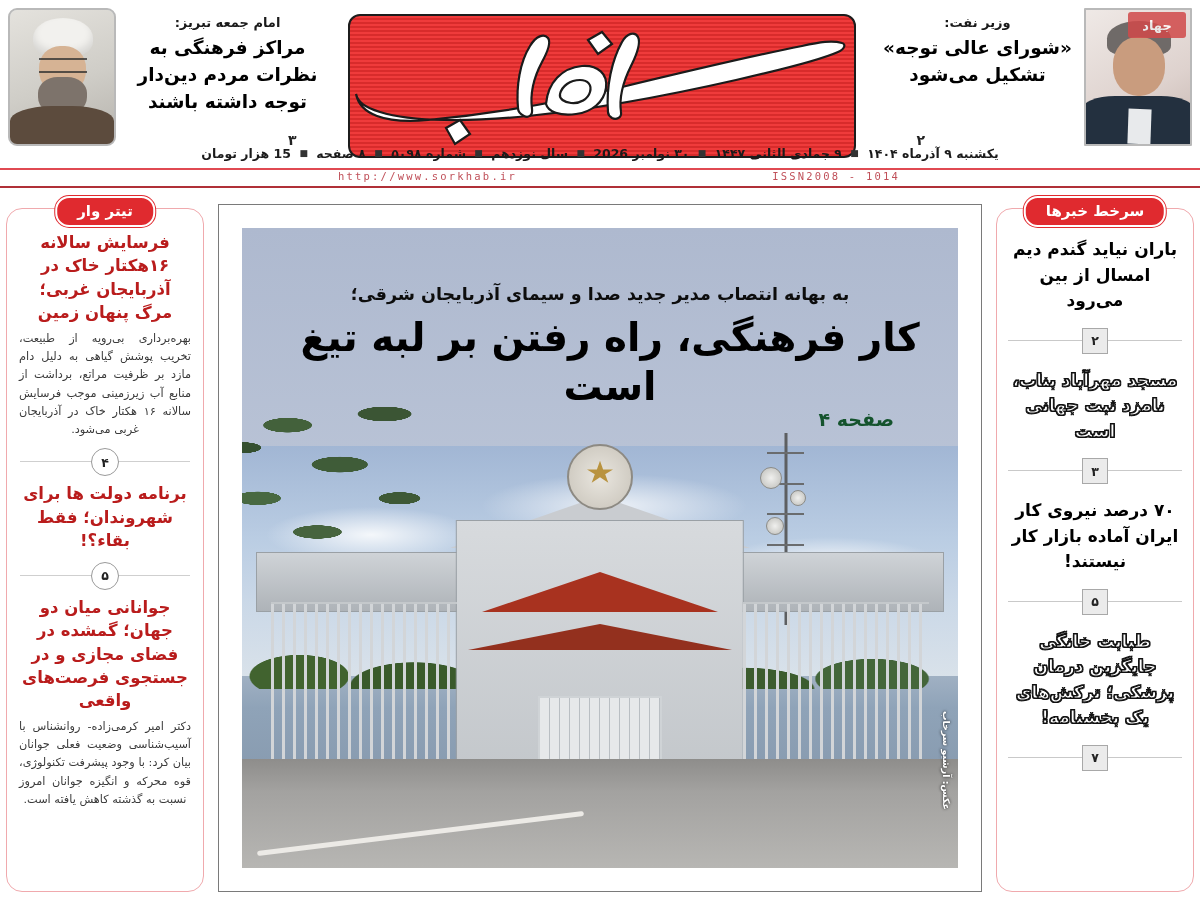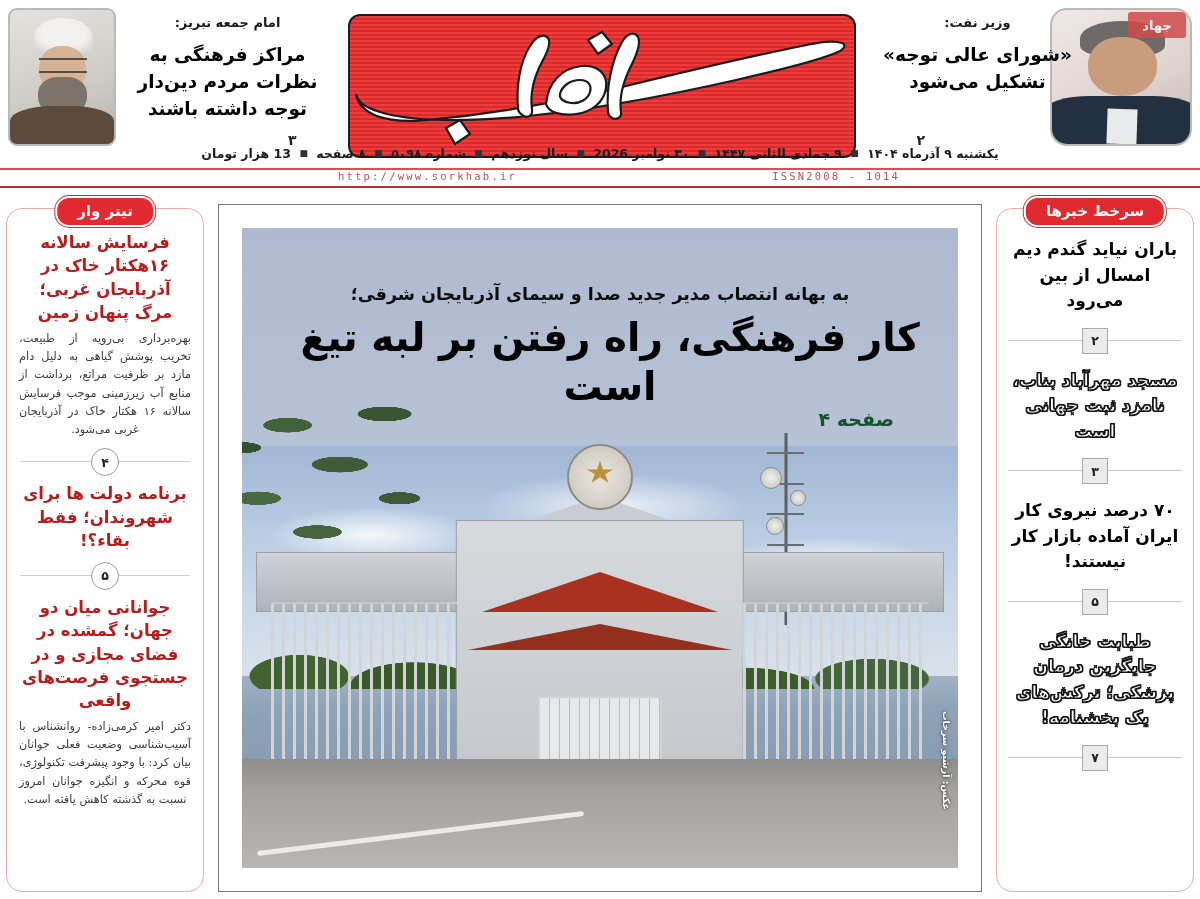--- a/index.html
+++ b/index.html
@@ -43,25 +43,24 @@
   }
   .promo-right {
     position: absolute;
     right: 0; top: 0;
     width: 330px; height: 170px;
   }
   .promo-right .photo {
     position: absolute;
     right: 8px; top: 8px;
     width: 104px; height: 134px;
-    border-radius: 17px;
+    border-radius: 1px;
     border: 2px solid #b9b9b9;
     overflow: hidden;
     background: linear-gradient(#d8cfca, #b4a49c);
-    padding-left: 34px;
   }
 
   
   .portrait { position: absolute; inset: 0; }
   .p-bg { position:absolute; inset:0; }
   .p-cleric .p-bg { background: linear-gradient(160deg,#e4e2dd 0%,#cfcdc7 55%,#b6b3ad 100%); }
   .p-cleric .turban {
     position: absolute; left: 22%; top: 6%;
     width: 58%; height: 30%;
     background: #f2f1ee; border-radius: 50% 50% 42% 42%;
@@ -124,21 +123,21 @@
     top: 14px;
     line-height: 1.42;
     text-align: center;
   }
   .promo-left .promo-text { left: 120px; width: 215px; }
   .promo-right .promo-text { right: 120px; width: 205px; }
   .promo-kicker {
     font-size: 13px;
     font-weight: bold;
     color: #1a1a1a;
-    margin-bottom: 10px;
+    margin-bottom: 3px;
   }
   .promo-head {
     font-size: 18.5px;
     font-weight: bold;
     color: #000;
     line-height: 1.45;
     letter-spacing: -0.2px;
   }
   .promo-page {
     position: absolute;
@@ -653,21 +652,21 @@
       <span>۹ جمادی الثانی ۱۴۴۷</span>
       <span class="sep">■</span>
       <span>۳۰ نوامبر 2026</span>
       <span class="sep">■</span>
       <span>سال نوزدهم</span>
       <span class="sep">■</span>
       <span>شماره ۵۰۹۸</span>
       <span class="sep">■</span>
       <span>۸ صفحه</span>
       <span class="sep">■</span>
-      <span>13 هزار تومان</span>
+      <span>15 هزار تومان</span>
     </span>
   </div>
 
   <div class="rule-red"></div>
   <div class="urlrow">
     <span class="url-left">http://www.sorkhab.ir</span>
     <span class="url-right">ISSN2008 - 1014</span>
   </div>
   <div class="rule-red2"></div>
 </div>

